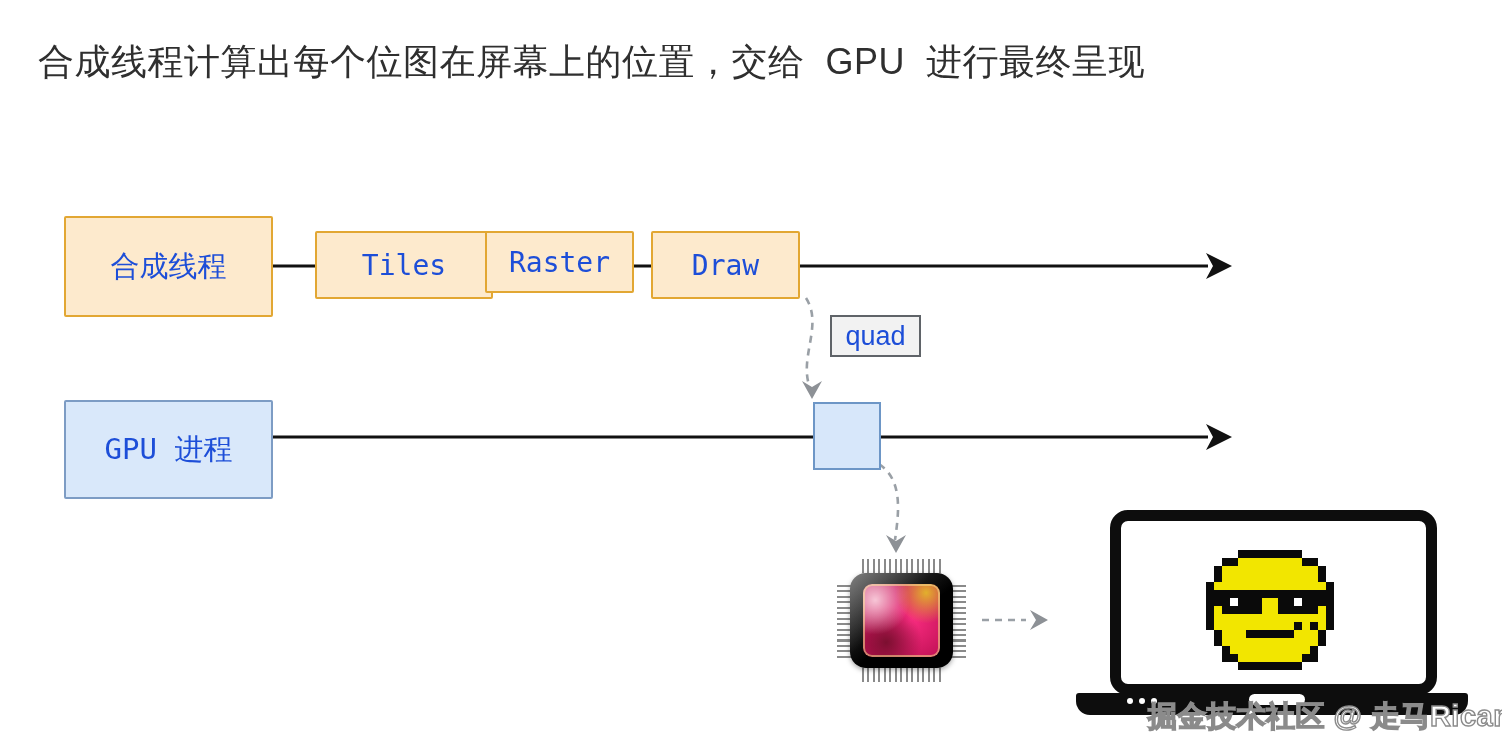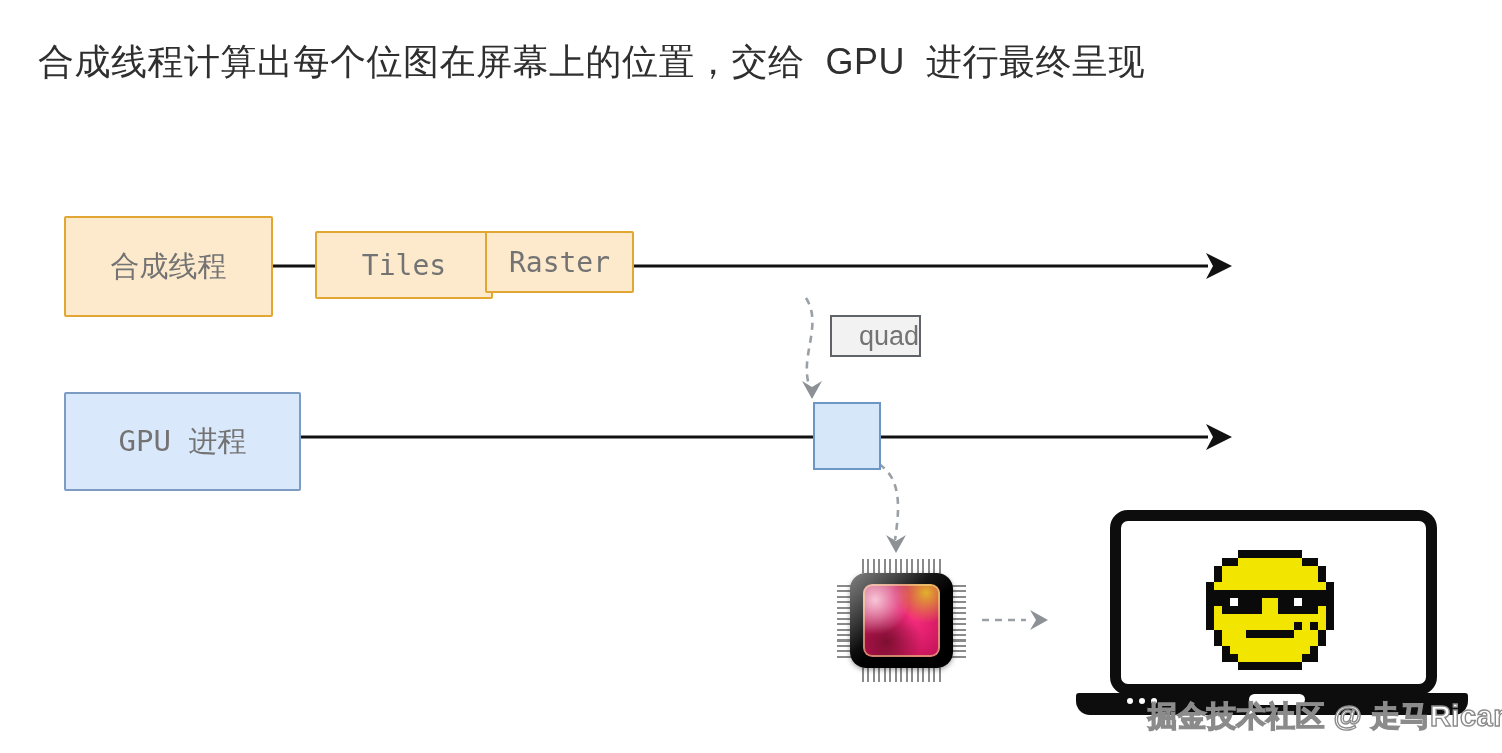--- a/index.html
+++ b/index.html
@@ -12,35 +12,35 @@
   }
   *{margin:0;padding:0;box-sizing:border-box;}
   html,body{width:1502px;height:753px;background:#ffffff;overflow:hidden;
     font-family:"Liberation Sans","DejaVu Sans",sans-serif;}
   .stage{position:relative;width:1502px;height:753px;background:#fff;}
 
   .title{position:absolute;left:38px;top:40px;font-size:36px;line-height:1.2;
     color:var(--title-color);white-space:pre;letter-spacing:0.5px;font-weight:500;}
 
   .node{position:absolute;display:flex;align-items:center;justify-content:center;
-    z-index:2;color:#737373;}
+    z-index:2;color:#1d4ed8;}
   .node.orange{background:var(--orange-fill);border:2.5px solid var(--orange-border);border-radius:2px;}
   .node.blue{background:var(--blue-fill);border:2px solid var(--blue-border);border-radius:2px;}
   .node.mono{font-family:"DejaVu Sans Mono","Liberation Mono",monospace;font-size:28px;}
 
   .box-compositor{left:64px;top:216px;width:209px;height:101px;font-size:29px;}
   .box-tiles {left:315px;top:231px;width:178px;height:68px;}
   .box-raster{left:485px;top:231px;width:149px;height:62px;}
   .box-draw  {left:651px;top:231px;width:149px;height:68px;}
-  .box-gpu   {left:64px;top:392px;width:237px;height:99px;font-size:29px;
+  .box-gpu   {left:64px;top:400px;width:209px;height:99px;font-size:29px;
     font-family:"DejaVu Sans Mono","Liberation Mono",monospace;}
   .box-quadframe{left:813px;top:402px;width:68px;height:68px;
     background:var(--smallbox-fill);border:2px solid var(--smallbox-border);}
   .label-quad{left:830px;top:315px;width:91px;height:42px;
-    background:var(--quad-fill);border:2px solid var(--quad-border);font-size:27px;justify-content:flex-end;}
+    background:var(--quad-fill);border:2px solid var(--quad-border);font-size:27px;}
 
   svg.overlay{position:absolute;left:0;top:0;z-index:1;}
   .solid-line{stroke:var(--line-color);stroke-width:3;fill:none;}
   .black-dart{fill:var(--line-color);}
   .dashed-line{stroke:var(--dashed-color);stroke-width:2.6;stroke-dasharray:7 6;fill:none;}
   .gray-dart{fill:var(--dart-color);}
 
   
   .chip{position:absolute;left:850px;top:573px;width:103px;height:95px;z-index:2;
     background:linear-gradient(140deg,#4a4a4a,#000 55%);border-radius:16px;
@@ -100,20 +100,23 @@
   </svg>
 
   <div class="node orange box-compositor">
     <span>合成线程</span>
   </div>
   <div class="node orange mono box-tiles">
     <span>Tiles</span>
   </div>
   <div class="node orange mono box-raster">
     <span>Raster</span>
+  </div>
+  <div class="node orange mono box-draw">
+    <span>Draw</span>
   </div>
 
   <div class="node label-quad">
     <span>quad</span>
   </div>
 
   <div class="node blue box-gpu">
     <span>GPU 进程</span>
   </div>
   <div class="node box-quadframe"></div>

